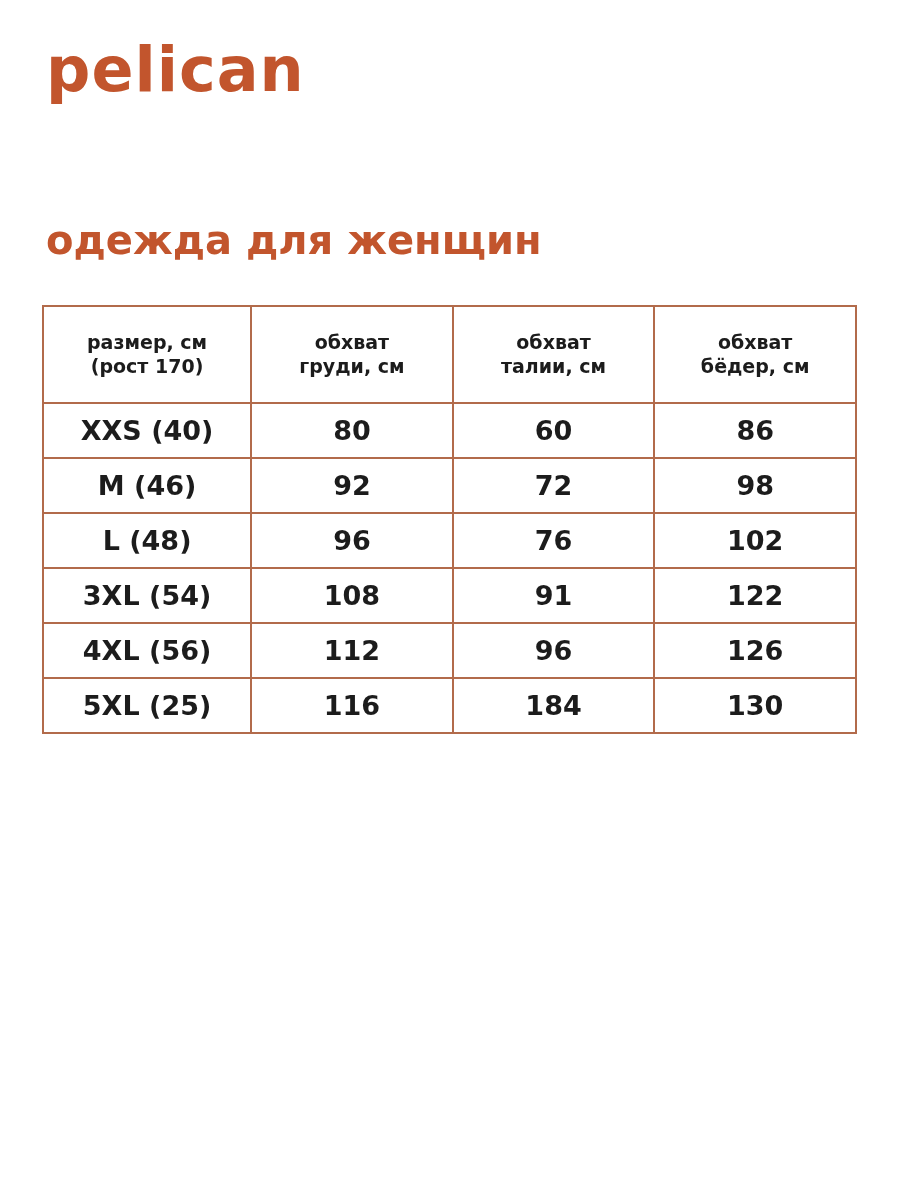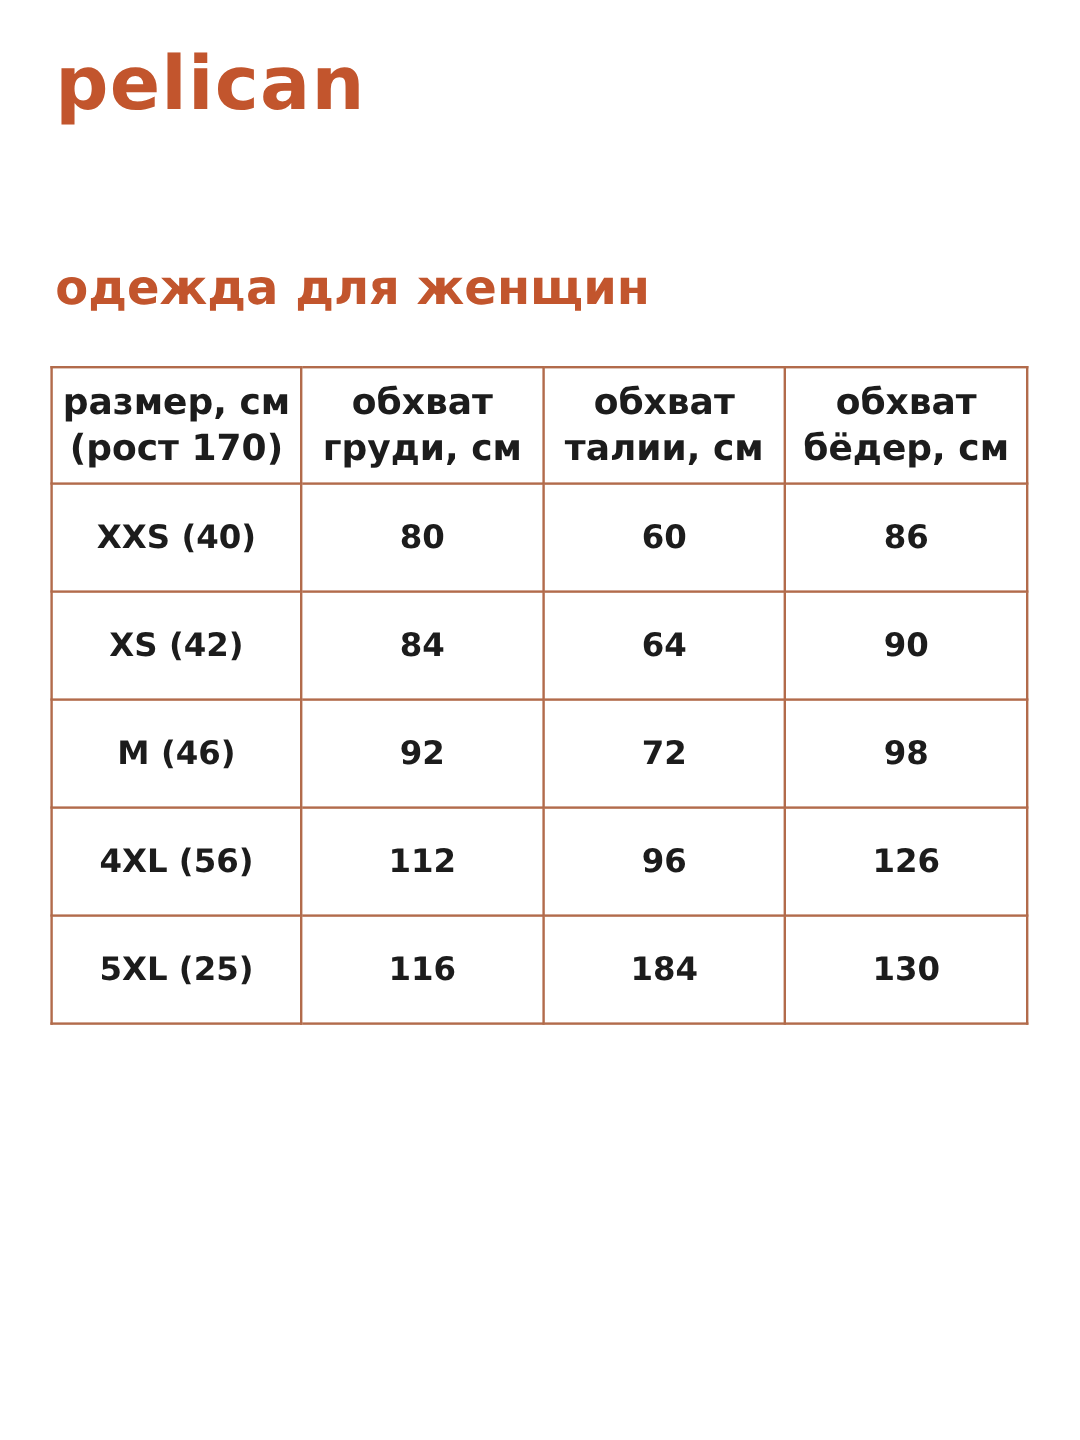--- a/index.html
+++ b/index.html
@@ -50,26 +50,26 @@
   .size-table col.c2,.size-table col.c3,.size-table col.c4{width:24.8%;}
   .size-table th,.size-table td{
     border:2px solid var(--border);
     text-align:center;
     vertical-align:middle;
     font-weight:700;
     color:var(--text);
   }
   .size-table th{
     height:97px;
-    font-size:30px;
+    font-size:19px;
     line-height:1.25;
     white-space:pre-line;
   }
   .size-table td{
-    height:90px;
+    height:55px;
     font-size:27px;
   }
 </style>
 </head>
 <body>
 
 <div class="logo">pelican</div>
 
 <h1 class="title">одежда для женщин</h1>
 
@@ -93,30 +93,36 @@
       </tr>
   </thead>
   <tbody>
       <tr>
         <td>XXS (40)</td>
         <td>80</td>
         <td>60</td>
         <td>86</td>
       </tr>
       <tr>
-        <td>XS (42)</td>
-        <td>84</td>
-        <td>64</td>
-        <td>90</td>
-      </tr>
-      <tr>
         <td>M (46)</td>
         <td>92</td>
         <td>72</td>
         <td>98</td>
+      </tr>
+      <tr>
+        <td>L (48)</td>
+        <td>96</td>
+        <td>76</td>
+        <td>102</td>
+      </tr>
+      <tr>
+        <td>3XL (54)</td>
+        <td>108</td>
+        <td>91</td>
+        <td>122</td>
       </tr>
       <tr>
         <td>4XL (56)</td>
         <td>112</td>
         <td>96</td>
         <td>126</td>
       </tr>
       <tr>
         <td>5XL (25)</td>
         <td>116</td>

